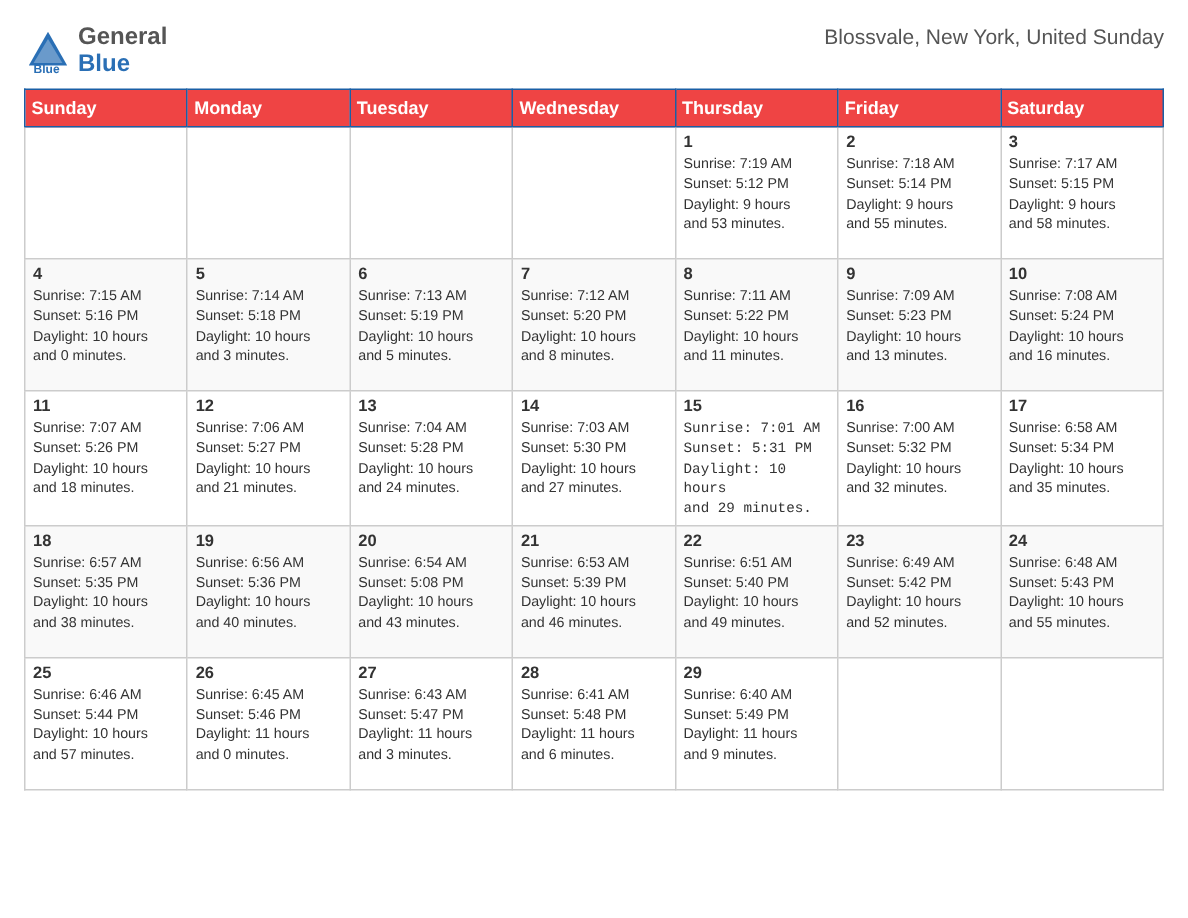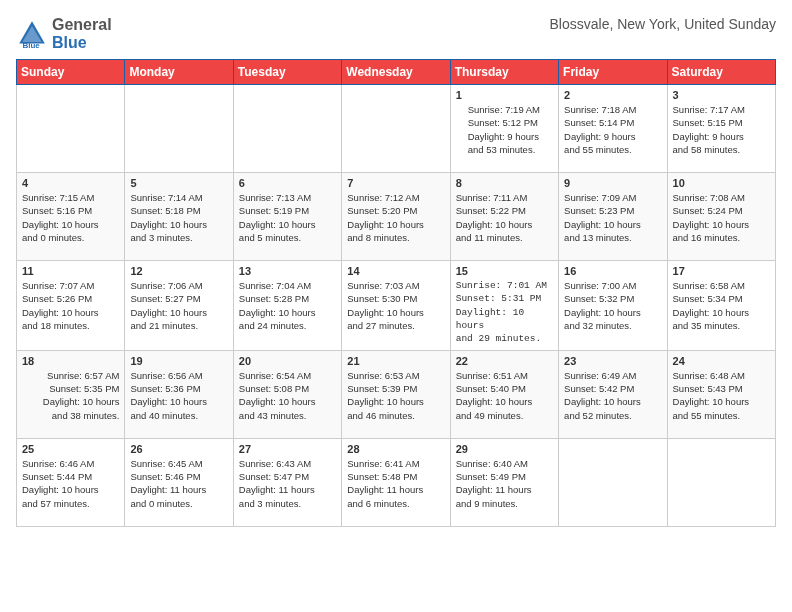--- a/index.html
+++ b/index.html
@@ -120,21 +120,21 @@
       </tr>
   </thead>
   <tbody id="calendar-body">
   <tr>
         <td class="empty"></td>
         <td class="empty"></td>
         <td class="empty"></td>
         <td class="empty"></td>
         <td>
           <span class="day-number">1</span>
-          <div class="day-info" style="white-space: pre-line; margin-left: 12px;">Sunrise: 7:19 AM
+          <div class="day-info" style="white-space: pre-line;">Sunrise: 7:19 AM
 Sunset: 5:12 PM
 Daylight: 9 hours
 and 53 minutes.</div>
         </td>
         <td>
           <span class="day-number">2</span>
           <div class="day-info" style="white-space: pre-line;">Sunrise: 7:18 AM
 Sunset: 5:14 PM
 Daylight: 9 hours
 and 55 minutes.</div>
@@ -245,21 +245,21 @@
           <span class="day-number">17</span>
           <div class="day-info" style="white-space: pre-line;">Sunrise: 6:58 AM
 Sunset: 5:34 PM
 Daylight: 10 hours
 and 35 minutes.</div>
         </td>
       </tr>
       <tr>
         <td>
           <span class="day-number">18</span>
-          <div class="day-info" style="white-space: pre-line; text-align: right;">Sunrise: 6:57 AM
+          <div class="day-info" style="white-space: pre-line;">Sunrise: 6:57 AM
 Sunset: 5:35 PM
 Daylight: 10 hours
 and 38 minutes.</div>
         </td>
         <td>
           <span class="day-number">19</span>
           <div class="day-info" style="white-space: pre-line;">Sunrise: 6:56 AM
 Sunset: 5:36 PM
 Daylight: 10 hours
 and 40 minutes.</div>

